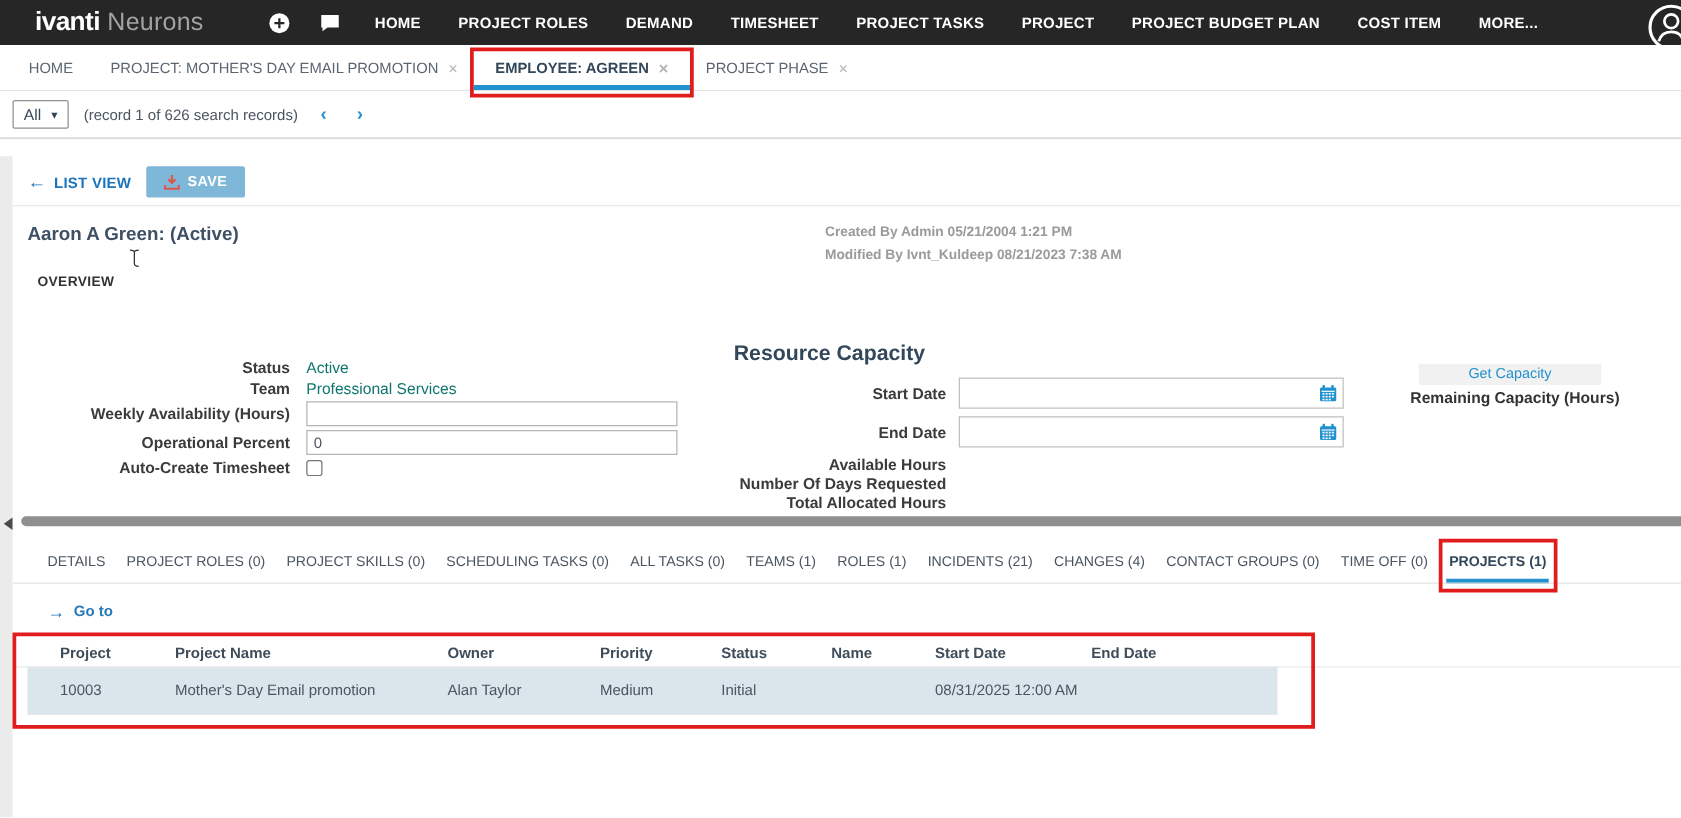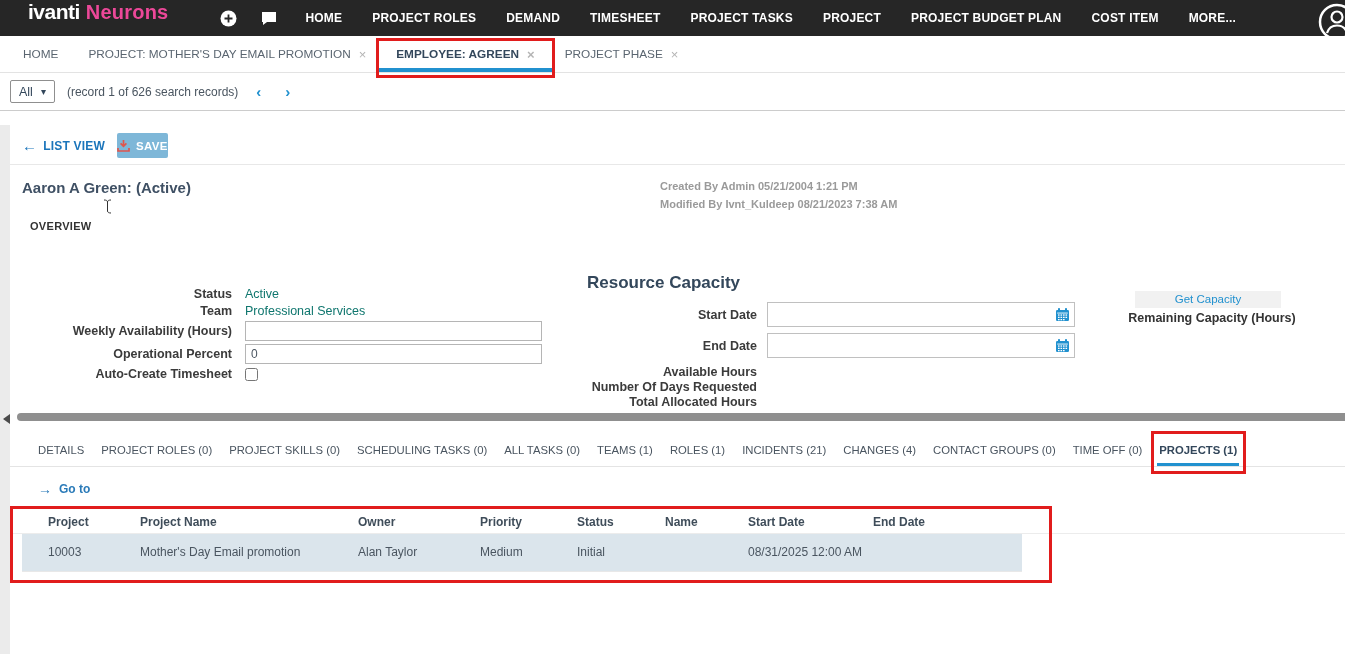--- a/index.html
+++ b/index.html
@@ -2,24 +2,24 @@
 <html><head>
 <meta charset="utf-8">
 <style>
   * { margin:0; padding:0; box-sizing:border-box; }
   html,body { background:#fff; }
   body { font-family:"Liberation Sans", sans-serif; }
   .screen { position:relative; width:1345px; height:654px; background:#fff; overflow:hidden; }
 
   
   .topnav { position:absolute; top:0; left:0; right:0; height:36px; background:#262626;
-            display:flex; padding-left:28px; overflow:hidden; }
+            display:flex; align-items:center; padding-left:28px; overflow:hidden; }
   .brand { display:flex; align-items:baseline; gap:6px; margin-right:52px; cursor:pointer; }
   .brand-bold { color:#fff; font-weight:700; font-size:21px; letter-spacing:-0.5px; }
-  .brand-light { color:#ec4899; font-weight:700; font-size:20px; letter-spacing:0.2px; }
+  .brand-light { color:#a3a3a3; font-weight:400; font-size:20px; letter-spacing:0.2px; }
   .nav-icons { display:flex; align-items:center; gap:24px; margin-right:28px; }
   .nav-items { display:flex; align-items:center; gap:30px; }
   .nav-items a { color:#fff; font-weight:700; font-size:12px; text-decoration:none; letter-spacing:0.2px; cursor:pointer; }
   .avatar { position:absolute; right:-13px; top:1px; width:42px; height:42px; cursor:pointer; }
 
   
   .tabbar { position:absolute; top:36px; left:0; right:0; height:37px; background:#fff;
             border-bottom:1px solid #e3e3e3; display:flex; align-items:stretch; padding-left:8px; }
   .tab { display:flex; align-items:center; gap:8px; padding:0 15px; font-size:11.8px;
          color:#5a6570; cursor:pointer; position:relative; white-space:nowrap; }
@@ -40,21 +40,21 @@
 
   
   .gutter { position:absolute; top:125px; left:0; width:10px; bottom:0; background:#ebebeb; }
 
   
   .toolbar { position:absolute; top:133px; left:22px; display:flex; align-items:center; gap:12px; }
   .listview { display:flex; align-items:center; gap:6px; color:#1b75bb; font-weight:700; font-size:12px;
               text-decoration:none; cursor:pointer; letter-spacing:0.2px; }
   .listview .arr { font-size:15px; font-weight:400; }
   .savebtn { display:flex; align-items:center; gap:6px; background:#7eb7d8; border:none; border-radius:2px;
-             height:25px; padding:0 0; color:#fff; font-weight:700; font-size:11.5px;
+             height:25px; padding:0 14px; color:#fff; font-weight:700; font-size:11.5px;
              font-family:"Liberation Sans", sans-serif; letter-spacing:0.3px; cursor:pointer; }
   .divider1 { position:absolute; top:164px; left:10px; right:0; border-top:1px solid #e8e8e8; }
 
   
   .page-title { position:absolute; top:179px; left:22px; font-size:15px; font-weight:700; color:#3f5064;
                 display:flex; align-items:center; gap:3px;flex-direction:column; }
   .meta { position:absolute; top:177px; left:660px; font-size:11px; font-weight:700; color:#9a9a9a; line-height:18px; }
   .overview { position:absolute; top:220px; left:30px; font-size:11px; font-weight:700; color:#333; letter-spacing:0.3px; }
 
   

